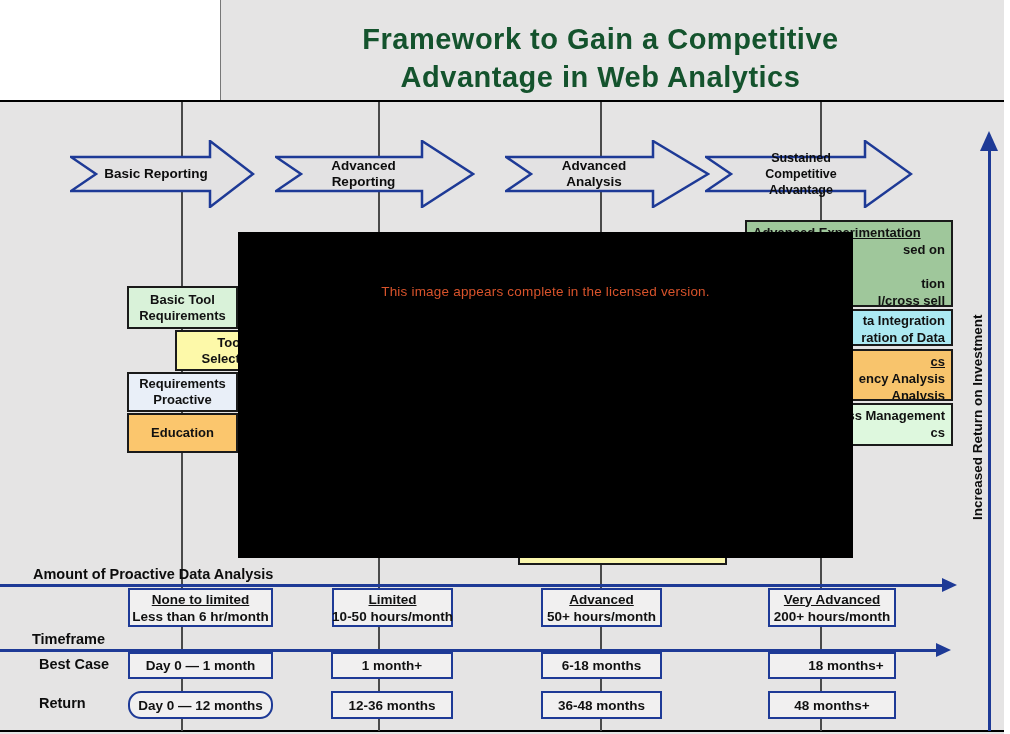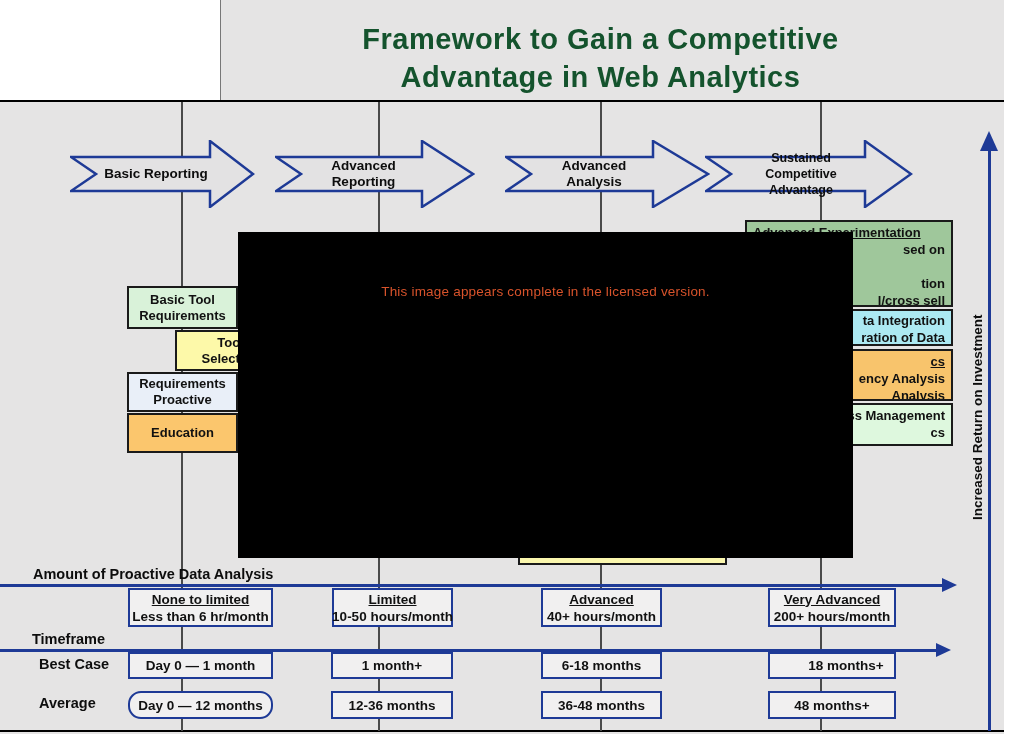--- a/index.html
+++ b/index.html
@@ -176,21 +176,21 @@
   <div class="abs vbox row-hours" style="left:128px; width:145px;">
     <div class="u">None to limited</div>
     <div>Less than 6 hr/month</div>
   </div>
   <div class="abs vbox row-hours" style="left:332px; width:121px;">
     <div class="u">Limited</div>
     <div>10-50 hours/month</div>
   </div>
   <div class="abs vbox row-hours" style="left:541px; width:121px;">
     <div class="u">Advanced</div>
-    <div>40+ hours/month</div>
+    <div>50+ hours/month</div>
   </div>
   <div class="abs vbox row-hours" style="left:768px; width:128px;">
     <div class="u">Very Advanced</div>
     <div>200+ hours/month</div>
   </div>
 
   <div class="abs axis-label" style="left:32px; top:631px;">Timeframe</div>
   <div class="abs axis-line" style="left:0; top:649px; width:938px;"></div>
   <div class="abs axis-head" style="left:936px; top:643px;"></div>
 
@@ -201,21 +201,21 @@
   <div class="abs vbox row-best" style="left:331px; width:122px;">
     <div>1 month+</div>
   </div>
   <div class="abs vbox row-best" style="left:541px; width:121px;">
     <div>6-18 months</div>
   </div>
   <div class="abs vbox row-best" style="left:768px; width:128px;padding-left:28px;">
     <div>18 months+</div>
   </div>
 
-  <div class="abs axis-label" style="left:39px; top:695px;">Average</div>
+  <div class="abs axis-label" style="left:39px; top:695px;">Return</div>
   <div class="abs vbox row-avg" style="left:128px; width:145px;border-radius:13px;">
     <div>Day 0  — 12 months</div>
   </div>
   <div class="abs vbox row-avg" style="left:331px; width:122px;">
     <div>12-36 months</div>
   </div>
   <div class="abs vbox row-avg" style="left:541px; width:121px;">
     <div>36-48  months</div>
   </div>
   <div class="abs vbox row-avg" style="left:768px; width:128px;">

